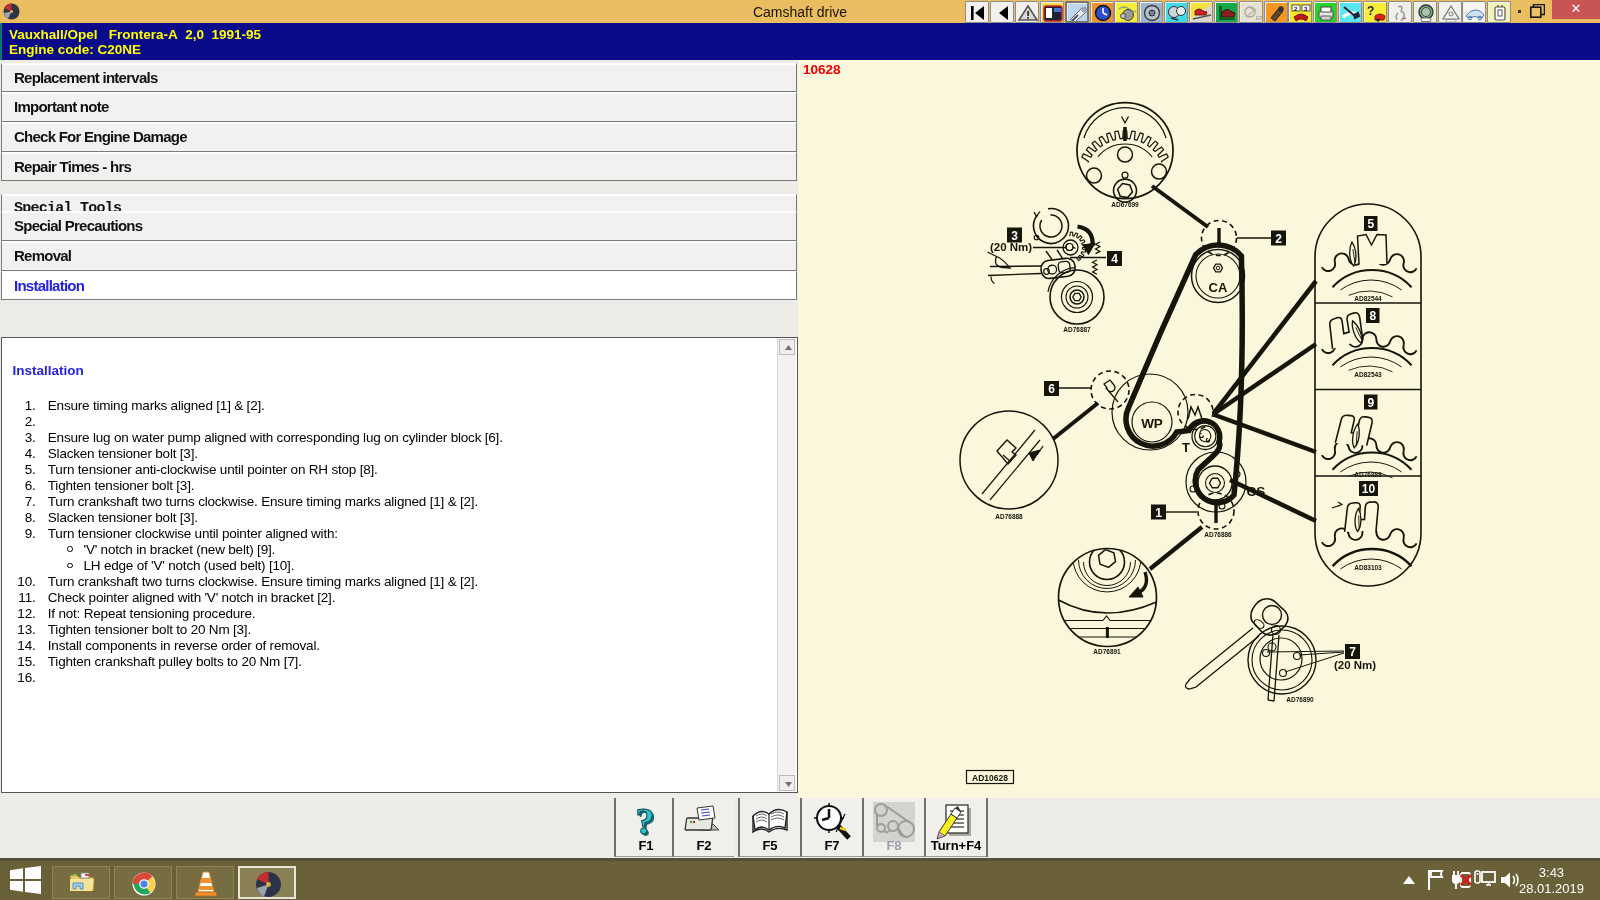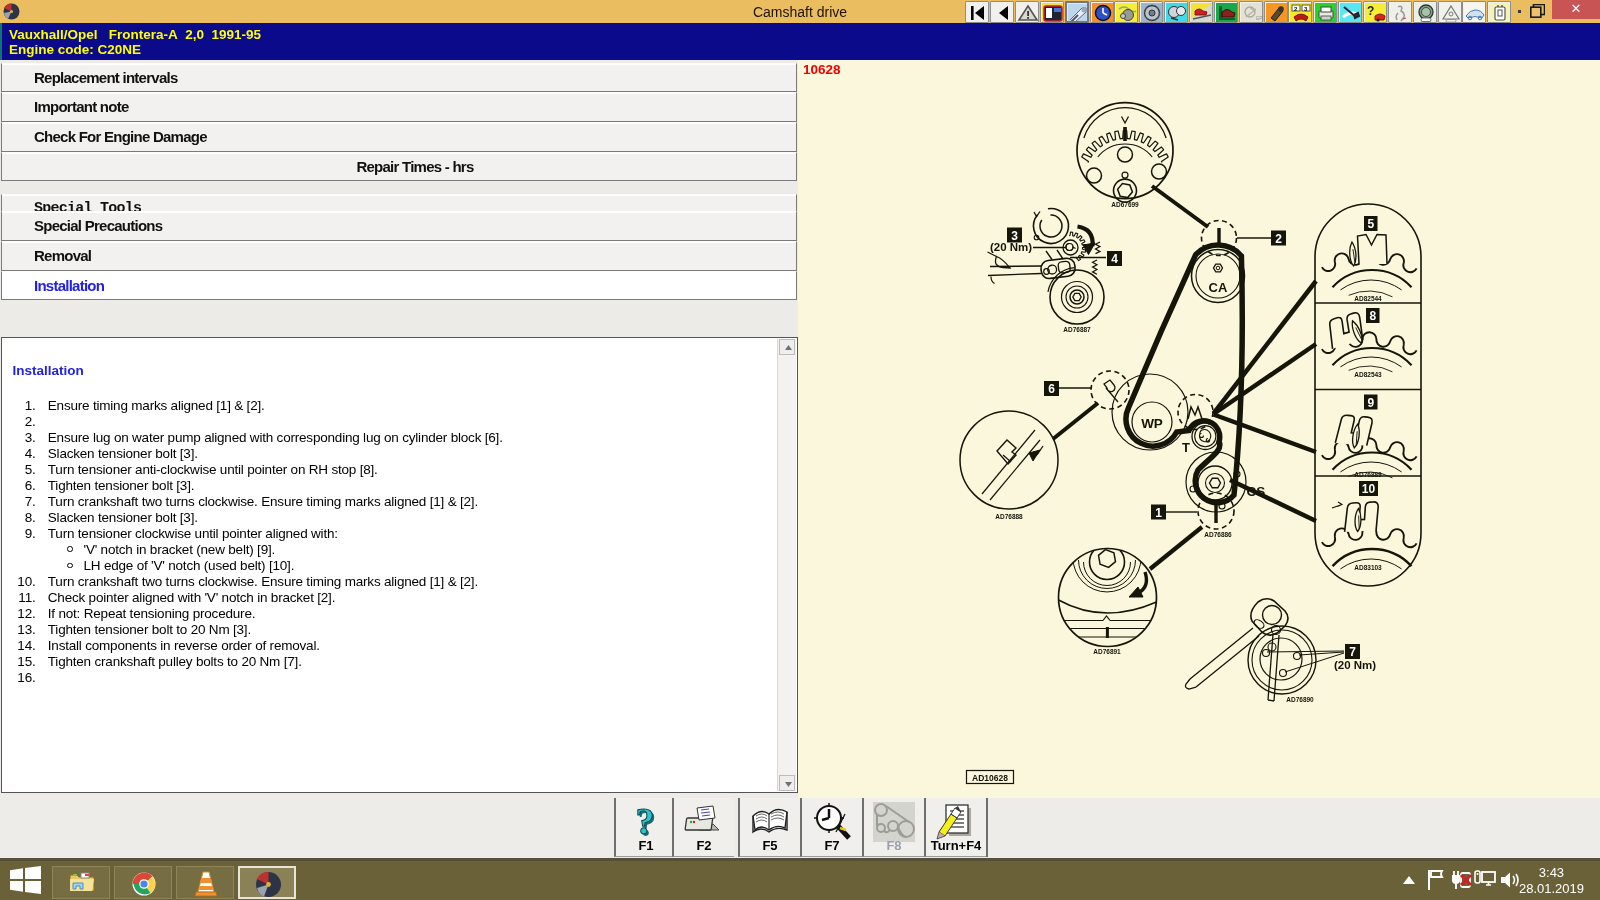--- a/index.html
+++ b/index.html
@@ -16,21 +16,21 @@
   .tbtn svg { position:absolute; left:1px; top:1px; }
   #restoreico { left:1530px; top:4px; }
   #closebtn { left:1552px; top:0px; width:48px; height:19px; background:#C95454; color:#fff; text-align:center; font-size:13px; line-height:18px; }
 
   
   #bluebar { left:0; top:23px; width:1600px; height:37px; background:#0A0A8B; border-left:2px solid #0f766e; }
   #bluebar .l1 { position:absolute; left:7px; top:3.5px; font-size:13.5px; font-weight:bold; color:#FFFF00; }
   #bluebar .l2 { position:absolute; left:7px; top:19px; font-size:13.5px; font-weight:bold; color:#FFFF00; }
 
   
-  .mrow { position:absolute; left:1px; width:796px; height:29.8px; background:#F2F1EF; border:1px solid #7a7a7a; border-top:1px solid #fcfcfc; box-shadow:0 1px 0 #fff inset; font-size:15px; font-weight:bold; letter-spacing:-0.75px; color:#111; padding-left:32px; line-height:28px; }
+  .mrow { position:absolute; left:1px; width:796px; height:29.8px; background:#F2F1EF; border:1px solid #7a7a7a; border-top:1px solid #fcfcfc; box-shadow:0 1px 0 #fff inset; font-size:15px; font-weight:bold; letter-spacing:-0.75px; color:#111; padding-left:12px; line-height:28px; }
   .mrow.sel { background:#FFFFFF; color:#2222E0; }
 
   
   #panel { left:1px; top:337px; width:797px; height:456px; background:#fff; border:1px solid #555; }
   #vscroll { position:absolute; right:1px; top:1px; width:19px; height:452px; background:#F3F2F1; border-left:1px solid #d8d8d8; }
   .sbtn { position:absolute; left:1px; width:16px; height:16px; background:#EFEEEC; border:1px solid #BDBCBA; }
   .sbtn .tri { position:absolute; left:4px; }
   #ctitle { position:absolute; left:12.6px; top:362.5px; font-size:13.5px; font-weight:bold; color:#2222E0; }
   .li { position:absolute; left:0px; width:760px; height:16px; line-height:16px; font-size:13.5px; letter-spacing:-0.2px; white-space:nowrap; }
   .num { position:absolute; left:0px; width:29.5px; text-align:right; }
@@ -242,21 +242,21 @@
 <div class="abs" style="left:1518px; top:10px; width:3px; height:3px; background:#3a3a3a;"></div>
 
 <div id="bluebar" class="abs">
   <div class="l1">Vauxhall/Opel&nbsp;&nbsp;&nbsp;Frontera-A&nbsp;&nbsp;2,0&nbsp;&nbsp;1991-95</div>
   <div class="l2">Engine code: C20NE</div>
 </div>
 
 <div class="mrow" style="top:62.5px;">Replacement intervals</div>
 <div class="mrow" style="top:92.2px;">Important note</div>
 <div class="mrow" style="top:122px;">Check For Engine Damage</div>
-<div class="mrow" style="top:151.7px;text-align:center;">Repair Times - hrs</div>
+<div class="mrow" style="top:151.7px;">Repair Times - hrs</div>
 <div class="mrow" style="top:194px;font-family:Liberation Mono, monospace;">Special Tools</div>
 <div class="mrow" style="top:211.2px;">Special Precautions</div>
 <div class="mrow" style="top:241px;">Removal</div>
 <div class="mrow sel" style="top:270.7px;">Installation</div>
 
 <div id="panel" class="abs">
   <div id="vscroll">
     <div class="sbtn" style="top:0;">
         <svg class="tri" width="9" height="16">
           <path d="M4.5 5 L8 10 L1 10 Z" fill="#707070"></path>

